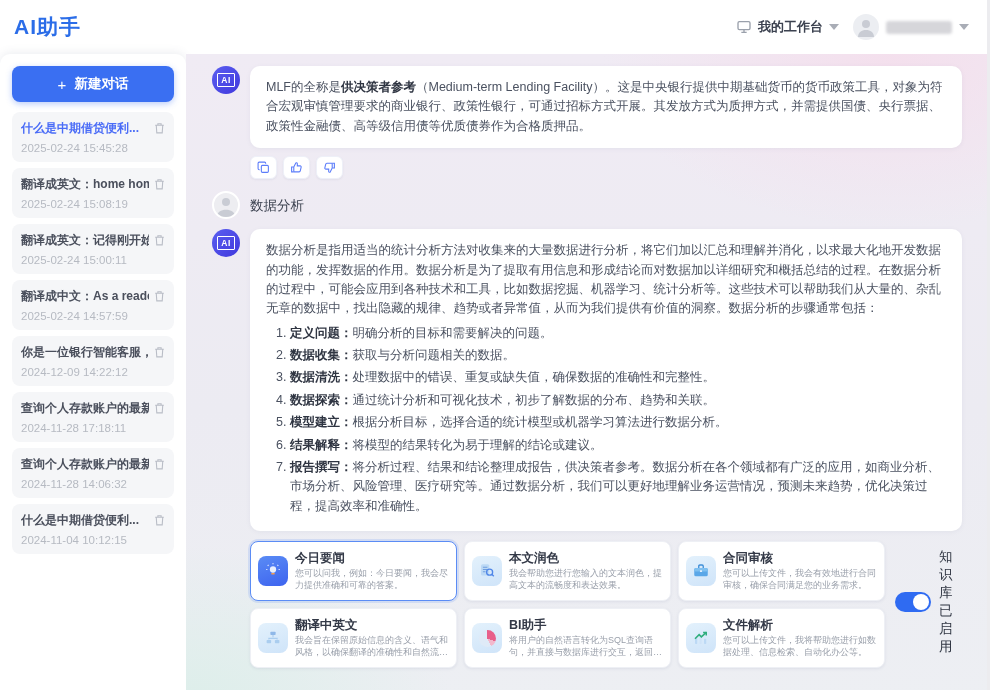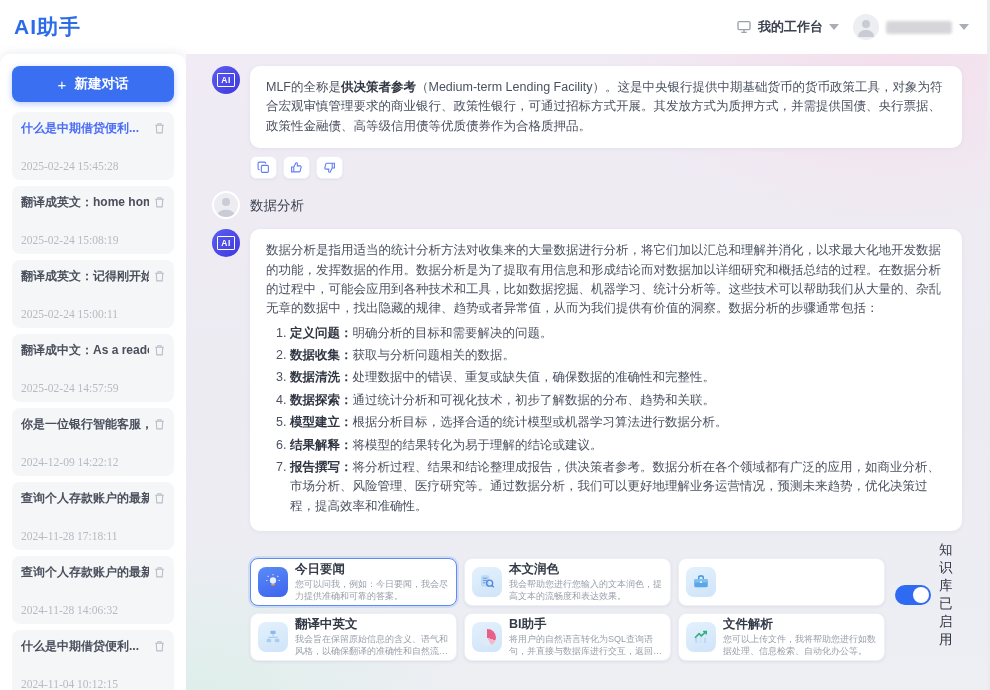--- a/index.html
+++ b/index.html
@@ -21,21 +21,21 @@
   .cols { display:flex; height:648px; }
 
   
   .sidebar { width:186px; background:#fff; border-radius:10px 10px 0 0; box-shadow:0 -2px 8px rgba(90,100,130,.10); padding:12px 12px 0 12px; display:flex; flex-direction:column; border-bottom:2px solid #d6dcdd; }
   .newchat { height:36px; border-radius:8px; background:#3a6ff2; color:#fff; font-size:13.5px; font-weight:700; display:flex; align-items:center; justify-content:center; gap:8px; cursor:pointer; box-shadow:0 2px 6px rgba(58,111,242,.35); }
   .newchat .plus { font-size:15px; font-weight:400; }
   .histlist { margin-top:10px; display:flex; flex-direction:column; gap:6px; overflow:hidden; }
   .histitem { background:#f5f6f8; border-radius:8px; padding:8px 9px; position:relative; cursor:pointer; }
   .histitem .t { font-size:12px; font-weight:700; color:#4a4f5c; white-space:nowrap; overflow:hidden; max-width:128px; }
   .histitem.active .t { color:#4a6cf7; }
-  .histitem .d { font-size:11.5px; color:#b6bac2; margin-top:23px;font-family:Liberation Serif, serif; }
+  .histitem .d { font-size:11.5px; color:#b6bac2; margin-top:5px; }
   .trash { position:absolute; top:9px; right:8px; width:13px; height:14px; cursor:pointer; }
 
   
   .main { flex:1; padding:12px 25px 0 26px; overflow:hidden;
     background:
       radial-gradient(ellipse 60% 45% at 88% 0%, rgba(244,222,236,.9) 0%, rgba(244,222,236,0) 60%),
       radial-gradient(ellipse 55% 40% at 0% 100%, rgba(219,238,233,.9) 0%, rgba(219,238,233,0) 60%),
       linear-gradient(180deg,#f0ebf4 0%, #ecebf2 55%, #edeff3 100%);
   }
   .msg { display:flex; gap:10px; align-items:flex-start; }
@@ -46,21 +46,21 @@
   .bubble { background:#fff; border-radius:10px; padding:12px 16px; font-size:12.5px; line-height:1.55; color:#4a5160; flex:1; box-shadow:0 1px 4px rgba(130,140,170,.10); }
   .bubble b { color:#2f3542; }
   .actions { display:flex; gap:6px; margin:8px 0 12px 38px; }
   .chip { width:27px; height:23px; background:#fff; border:1px solid #eef0f8; border-radius:6px; display:flex; align-items:center; justify-content:center; cursor:pointer; box-shadow:0 1px 2px rgba(130,140,170,.12); }
   ol.steps { margin:5px 0 0 24px; }
   ol.steps li { margin:3px 0; }
 
   
   .bottomrow { margin-left:38px; display:flex; align-items:flex-end; gap:10px; margin-top:10px; }
   .cards { display:grid; grid-template-columns:repeat(3,207px); gap:7px; }
-  .card { background:#fff; border:1px solid #eef0f5; border-radius:8px; height:48px; padding:5px 7px; display:flex; gap:7px; align-items:center; cursor:pointer; box-shadow:0 1px 3px rgba(120,130,160,.14); }
+  .card { background:#fff; border:1px solid #eef0f5; border-radius:8px; height:60px; padding:5px 7px; display:flex; gap:7px; align-items:center; cursor:pointer; box-shadow:0 1px 3px rgba(120,130,160,.14); }
   .card.selected { border:1px solid #5b8cf5; box-shadow:0 0 0 2px rgba(91,140,245,.18); }
   .tile { width:30px; height:30px; border-radius:8px; flex:none; display:flex; align-items:center; justify-content:center; }
   .tile.blue { background:linear-gradient(160deg,#5a8cf5,#3d63ef); }
   .tile.light { background:linear-gradient(160deg,#e3f1fc,#cfe4f9); }
   .card .ct { font-size:12.5px; font-weight:700; color:#333947; line-height:1.25; }
   .card .cd { font-size:9px; color:#9aa0ab; line-height:1.3; margin-top:2px; display:-webkit-box; -webkit-line-clamp:2; -webkit-box-orient:vertical; overflow:hidden; }
   .kb { margin-left:auto; display:flex; align-items:center; gap:8px; margin-bottom:12px; }
   .switch { width:36px; height:20px; border-radius:10px; background:#2f6bf2; position:relative; cursor:pointer; flex:none; }
   .switch .knob { position:absolute; right:2px; top:2px; width:16px; height:16px; border-radius:50%; background:#fff; }
   .kb-label { font-size:13.5px; color:#2f3542; font-weight:400; }
@@ -280,20 +280,24 @@
 
           <div class="card">
             <span class="tile light">
               <svg width="18" height="18" viewBox="0 0 24 24">
                   <path d="M9 8V5.5A1.5 1.5 0 0 1 10.5 4h3A1.5 1.5 0 0 1 15 5.5V8" fill="none" stroke="#3f8fd8" stroke-width="1.8"></path>
                   <rect x="3" y="8" width="18" height="11" rx="2" fill="#5aa7e8"></rect>
                   <rect x="3" y="8" width="18" height="4.5" rx="2" fill="#7fc0f0"></rect>
                   <rect x="10.6" y="11" width="2.8" height="2.4" rx="0.6" fill="#e8f4ff"></rect>
                 </svg>
             </span>
+            <div>
+              <div class="ct">合同审核</div>
+              <div class="cd">您可以上传文件，我会有效地进行合同审核，确保合同满足您的业务需求。</div>
+            </div>
           </div>
 
           <div class="card">
             <span class="tile light">
               <svg width="18" height="18" viewBox="0 0 24 24">
                   <rect x="8.5" y="3.5" width="7" height="4.5" rx="1" fill="#8fb8e8"></rect>
                   <path d="M12 8v3M6.5 14v-1.5h11V14" fill="none" stroke="#aacdef" stroke-width="1.5"></path>
                   <rect x="3.5" y="14.5" width="6" height="4.5" rx="1" fill="#aacdef"></rect>
                   <rect x="14.5" y="14.5" width="6" height="4.5" rx="1" fill="#aacdef"></rect>
                 </svg>

